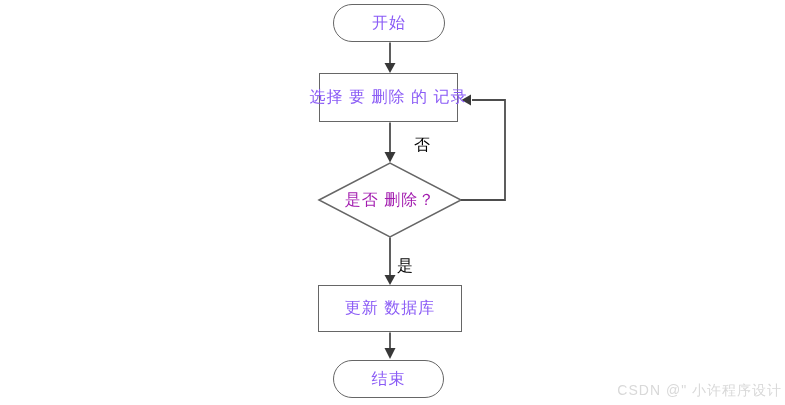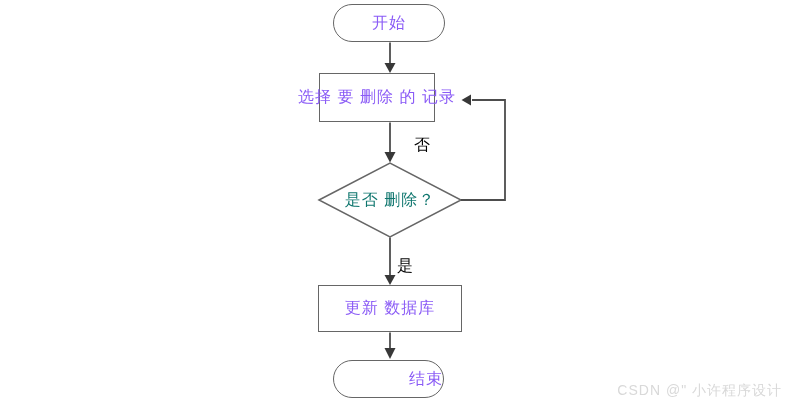--- a/index.html
+++ b/index.html
@@ -30,30 +30,30 @@
     justify-content: center;
     color: #8b5cf6;
     font-size: 16px;
     letter-spacing: 1px;
     white-space: pre;
   }
   .terminator {
     border-radius: 19px;
   }
   .node-start  { left: 333px; top: 4px;   width: 112px; height: 38px; }
-  .node-select { left: 319px; top: 73px;  width: 116px; height: 49px; }
+  .node-select { left: 319px; top: 73px;  width: 139px; height: 49px; }
   .node-update { left: 318px; top: 285px; width: 144px; height: 47px; }
-  .node-end    { left: 333px; top: 360px; width: 111px; height: 38px; justify-content: flex-end; }
+  .node-end    { left: 333px; top: 360px; width: 111px; height: 38px; }
   .diamond-label {
     position: absolute;
     left: 320px;
     top: 190px;
     width: 140px;
     text-align: center;
-    color: #0f766e;
+    color: #a21caf;
     font-size: 16px;
     letter-spacing: 1px;
     white-space: pre;
   }
   .edge-label {
     position: absolute;
     color: #000000;
     font-size: 16px;
   }
   .edge-label-no { left: 414px; top: 135px; }

